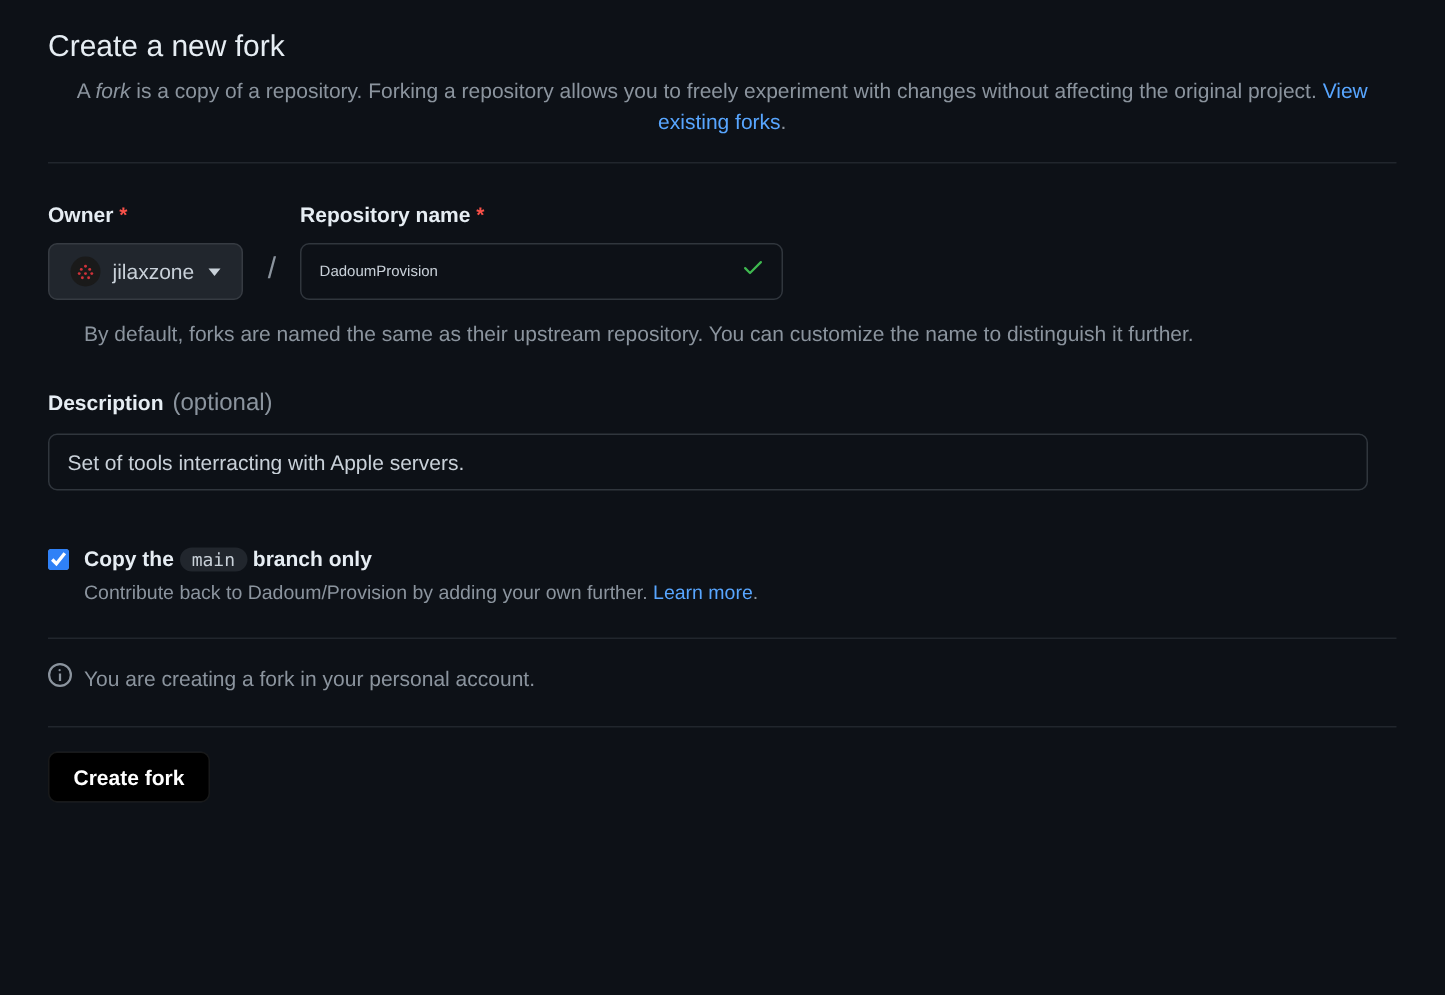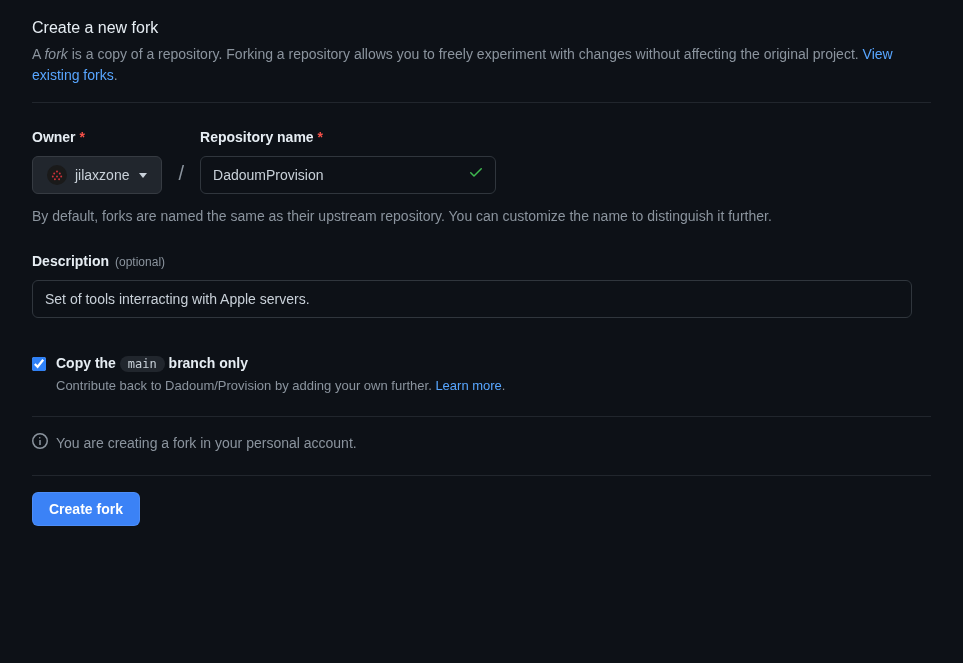--- a/index.html
+++ b/index.html
@@ -12,29 +12,30 @@
       color: #c9d1d9;
       font-family: -apple-system, BlinkMacSystemFont, "Segoe UI", Helvetica, Arial, sans-serif;
       font-size: 14px;
       line-height: 1.5;
       width: 963px;
       height: 663px;
       padding: 16px 32px;
       overflow: hidden;
     }
     .page-title {
-      font-size: 16px;
+      font-size: 20px;
       font-weight: 400;
       color: #e6edf3;
       margin-bottom: 4px;
     }
     .subtitle {
       color: #8b949e;
       font-size: 14px;
       margin-bottom: 16px;
+      text-align: center;
     }
     .italic {
       font-style: italic;
     }
     .link {
       color: #58a6ff;
       text-decoration: none;
       cursor: pointer;
     }
     hr.divider {
@@ -104,45 +105,46 @@
       position: relative;
       display: flex;
       align-items: center;
     }
     .text-input {
       background-color: #0d1117;
       border: 1px solid #30363d;
       border-radius: 6px;
       padding: 7px 12px;
       color: #c9d1d9;
-      font-size: 14px;
+      font-size: 10px;
       height: 38px;
-      width: 296px;
+      width: 322px;
     }
     .check-icon {
       position: absolute;
       right: 12px;
       color: #3fb950;
       pointer-events: none;
     }
     .help-text {
       color: #8b949e;
       font-size: 14px;
       margin-bottom: 24px;
       max-width: 880px;
+      margin-left: 24px;
     }
     .desc-label-row {
       display: flex;
       align-items: baseline;
       gap: 6px;
       margin-bottom: 8px;
     }
     .optional-text {
       color: #8b949e;
-      font-size: 12px;
+      font-size: 16px;
       font-weight: 400;
     }
     .desc-input {
       width: 100%;
       max-width: 880px;
       background-color: #0d1117;
       border: 1px solid #30363d;
       border-radius: 6px;
       padding: 8px 12px;
       color: #c9d1d9;
@@ -194,21 +196,21 @@
       display: flex;
       gap: 8px;
       color: #8b949e;
       font-size: 14px;
     }
     .info-icon {
       color: #8b949e;
       flex-shrink: 0;
     }
     .btn-primary {
-      background-color: #3b82f6;
+      background-color: #000000;
       border: 1px solid rgba(240,246,252,0.1);
       border-radius: 6px;
       color: #ffffff;
       font-weight: 600;
       font-size: 14px;
       padding: 8px 16px;
       cursor: pointer;
     }
   </style>
 </head>

